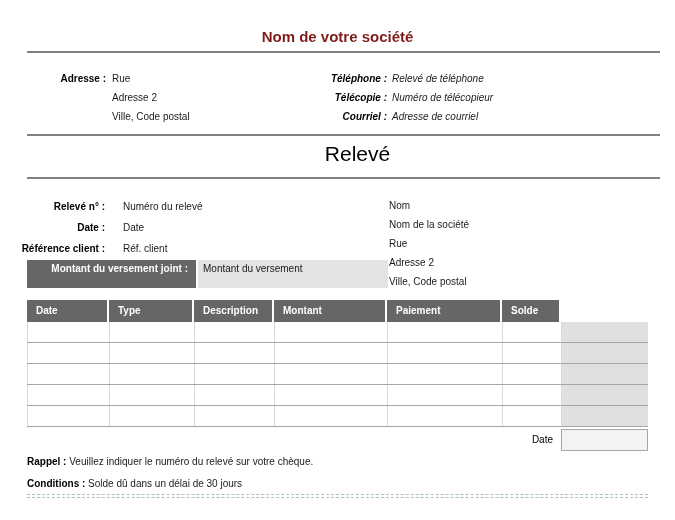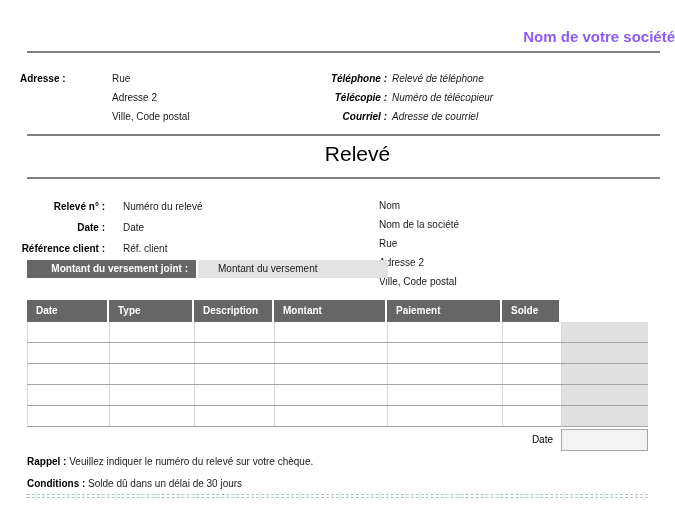--- a/index.html
+++ b/index.html
@@ -2,48 +2,48 @@
 <html><head>
 <meta charset="utf-8">
 <style>
   html,body{margin:0;padding:0;background:#ffffff;}
   .page{
     position:relative;width:675px;height:520px;background:#fff;
     font-family:"Liberation Sans","DejaVu Sans",sans-serif;
     font-size:10px;color:#1a1a1a;overflow:hidden;
   }
   .rule{position:absolute;left:27px;width:633px;height:2px;background:#808080;}
-  .company-title{position:absolute;top:28px;left:0;width:100%;text-align:right;
-    font-size:15px;font-weight:bold;color:#8b5cf6;}
+  .company-title{position:absolute;top:28px;left:0;width:100%;text-align:center;
+    font-size:15px;font-weight:bold;color:#7f1d1d;}
   .statement-title{position:absolute;top:142px;left:0;width:100%;text-align:center;
     font-size:21px;font-weight:400;color:#000;margin-left:20px;}
 
-  .addr-label{position:absolute;top:69px;left:20px;width:86px;
+  .addr-label{position:absolute;top:69px;left:20px;width:86px;text-align:right;
     font-weight:bold;color:#000;line-height:19px;}
   .addr-values{position:absolute;top:69px;left:112px;line-height:19px;}
 
   .contacts{position:absolute;top:69px;left:255px;line-height:19px;}
   .contact-row{display:flex;font-style:italic;}
   .contact-row .lbl{width:132px;text-align:right;font-weight:bold;color:#000;}
   .contact-row .val{margin-left:5px;}
 
   .fields{position:absolute;top:196px;left:10px;line-height:21px;}
   .field-row{display:flex;}
   .field-row .lbl{width:95px;text-align:right;font-weight:bold;color:#000;}
   .field-row .val{margin-left:18px;}
 
   .billing{position:absolute;top:196px;left:375px;display:flex;line-height:19px;}
   .billing .lbl{width:127px;text-align:right;font-weight:bold;color:#000;}
-  .billing .lines{margin-left:4px;}
-
-  .paybar{position:absolute;top:260px;left:27px;height:18px;display:flex;}
+  .billing .lines{margin-left:14px;}
+
+  .paybar{position:absolute;top:260px;left:27px;height:28px;display:flex;}
   .paybar .dark{width:169px;background:#666666;color:#fff;font-weight:bold;
     text-align:right;line-height:18px;padding-right:8px;box-sizing:border-box;}
   .paybar .light{width:190px;background:#e3e3e3;color:#1a1a1a;
-    line-height:18px;padding-left:20px;box-sizing:border-box;margin-left:2px;}
+    line-height:18px;padding-left:5px;box-sizing:border-box;margin-left:2px;}
 
   .table{position:absolute;top:300px;left:27px;width:621px;}
   .tgrid{display:grid;grid-template-columns:80px 83px 78px 111px 113px 57px 87px;
     column-gap:2px;}
   .thead .cell{background:#666666;color:#fff;font-weight:bold;font-size:10px;
     line-height:22px;height:22px;padding-left:9px;box-sizing:border-box;overflow:hidden;}
   .trow{border-bottom:1px solid #a6a6a6;}
   .trow .cell{height:20px;border-left:1px solid #d9d9d9;background:#fff;}
   .trow .cell.solde{background:#e0e0e0;}
   .total-row{margin-top:2px;}

